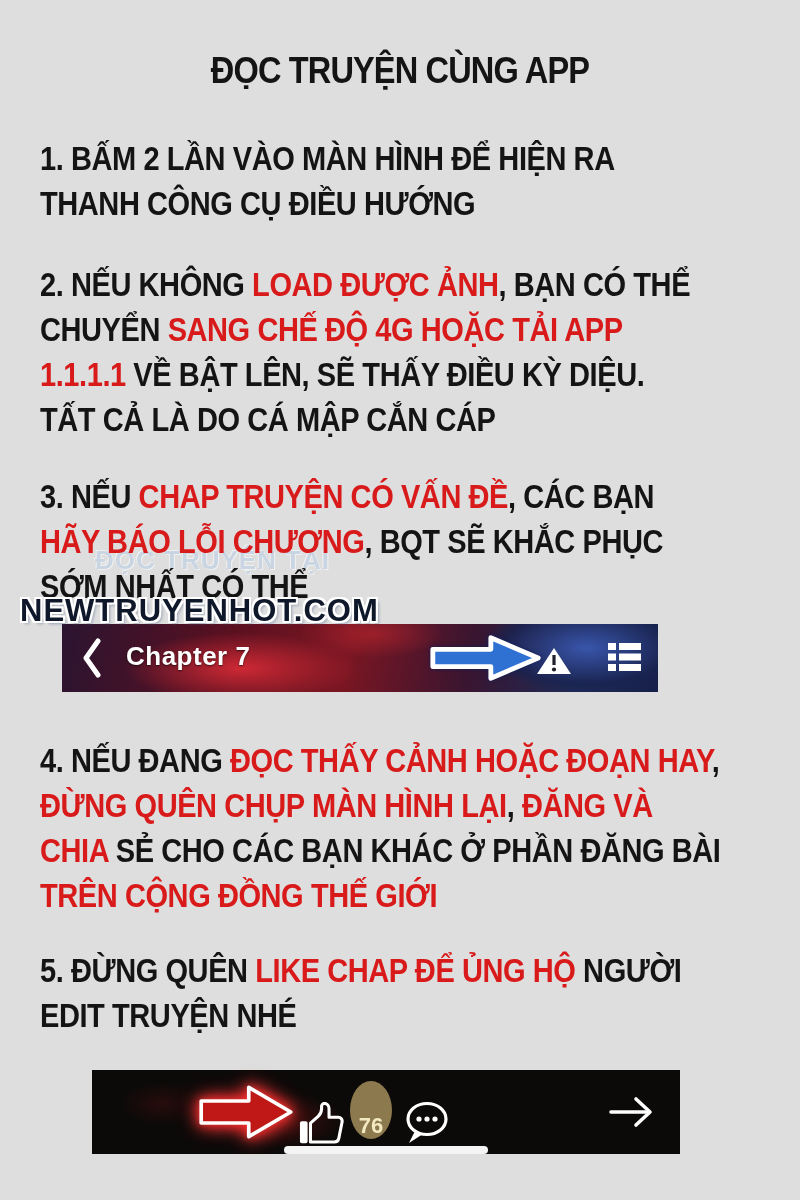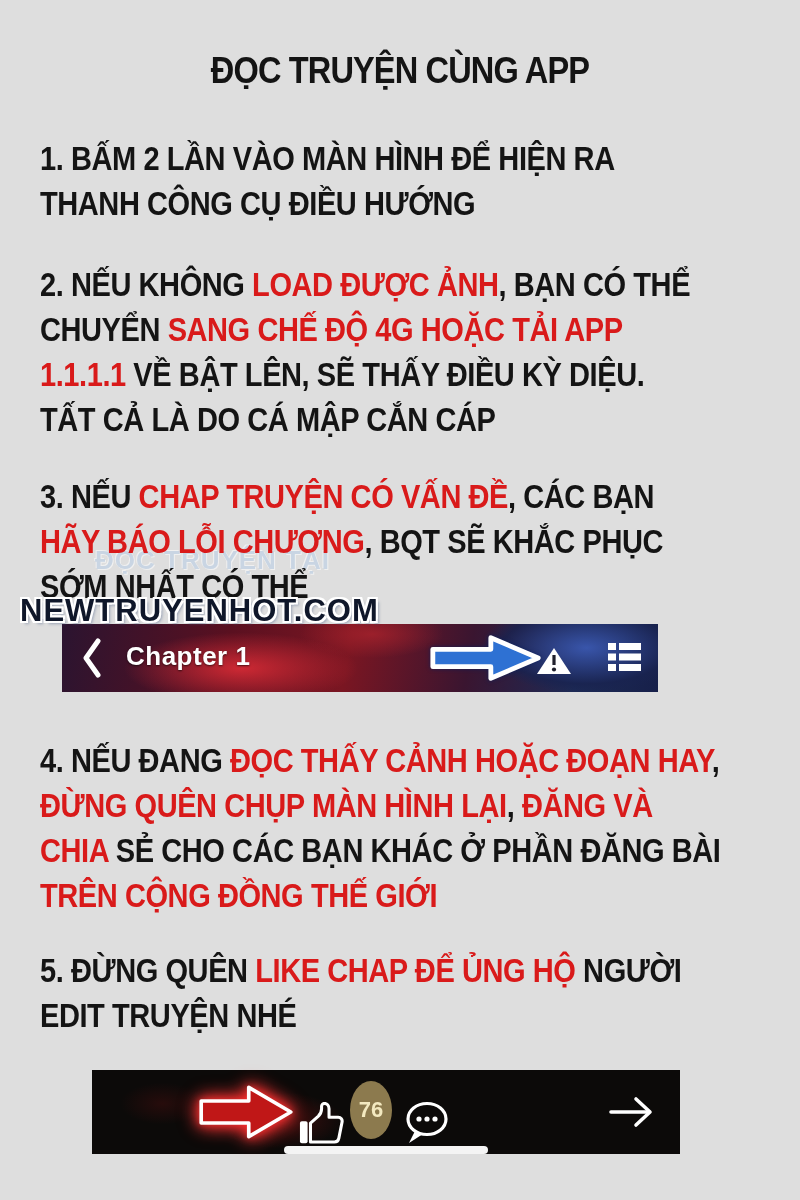--- a/index.html
+++ b/index.html
@@ -37,21 +37,21 @@
   
   .bottom-bar{position:absolute;left:92px;top:1070px;width:588px;height:84px;z-index:3;
     background:
       radial-gradient(ellipse 90px 40px at 32% 60%, rgba(120,20,20,.5), transparent 70%),
       radial-gradient(ellipse 60px 30px at 12% 40%, rgba(80,15,15,.4), transparent 70%),
       #0c0a09;}
   .red-arrow{position:absolute;left:102px;top:10px;width:104px;height:64px;
     filter:drop-shadow(0 0 9px rgba(255,40,40,.95)) drop-shadow(0 0 4px rgba(255,60,60,.9));}
   .thumb{position:absolute;left:204px;top:32px;width:50px;height:44px;}
   .badge{position:absolute;left:258px;top:11px;width:42px;height:58px;border-radius:50%;
-    background:#8c7a4e;display:flex;align-items:center;justify-content:center;
+    background:#8c7a4e;display:flex;align-items:flex-end;justify-content:center;
     font-size:22px;font-weight:700;color:#f3e9c0;}
   .comment{position:absolute;left:310px;top:30px;width:50px;height:46px;}
   .next{position:absolute;left:516px;top:25px;width:46px;height:34px;}
   .home-strip{position:absolute;left:192px;top:76px;width:204px;height:8px;
     background:#f4f4f4;border-radius:4px;}
 </style>
 </head>
 <body>
 
 <div class="page-title">ĐỌC TRUYỆN CÙNG APP</div>
@@ -84,21 +84,21 @@
   <div><span class="b">SỚM NHẤT CÓ THỂ</span></div>
 </div>
 
 <div class="wm" id="wm-faint">ĐỌC TRUYỆN TẠI</div>
 <div class="wm" id="wm-site">NEWTRUYENHOT.COM</div>
 
 <div class="chapter-bar">
   <svg class="back" viewBox="0 0 24 40">
     <path d="M18 3 L6 20 L18 37" fill="none" stroke="#ffffff" stroke-width="5" stroke-linecap="round" stroke-linejoin="round"></path>
   </svg>
-  <div class="chapter-title">Chapter 1</div>
+  <div class="chapter-title">Chapter 7</div>
   <svg class="blue-arrow" viewBox="0 0 120 52">
     <path d="M5 17 h60 v-12 L114 26 L65 47 v-12 H5 z" fill="#2e71d3" stroke="#ffffff" stroke-width="5" stroke-linejoin="round"></path>
   </svg>
   <svg class="warn" viewBox="0 0 36 28">
     <path d="M18 1 L35 27 H1 z" fill="#ffffff"></path>
     <rect x="16.4" y="8" width="3.2" height="10" fill="#20202c"></rect>
     <circle cx="18" cy="22.5" r="2.1" fill="#20202c"></circle>
   </svg>
   <svg class="menu" viewBox="0 0 33 28">
     <rect x="0" y="0" width="8" height="7" fill="#ffffff"></rect>

